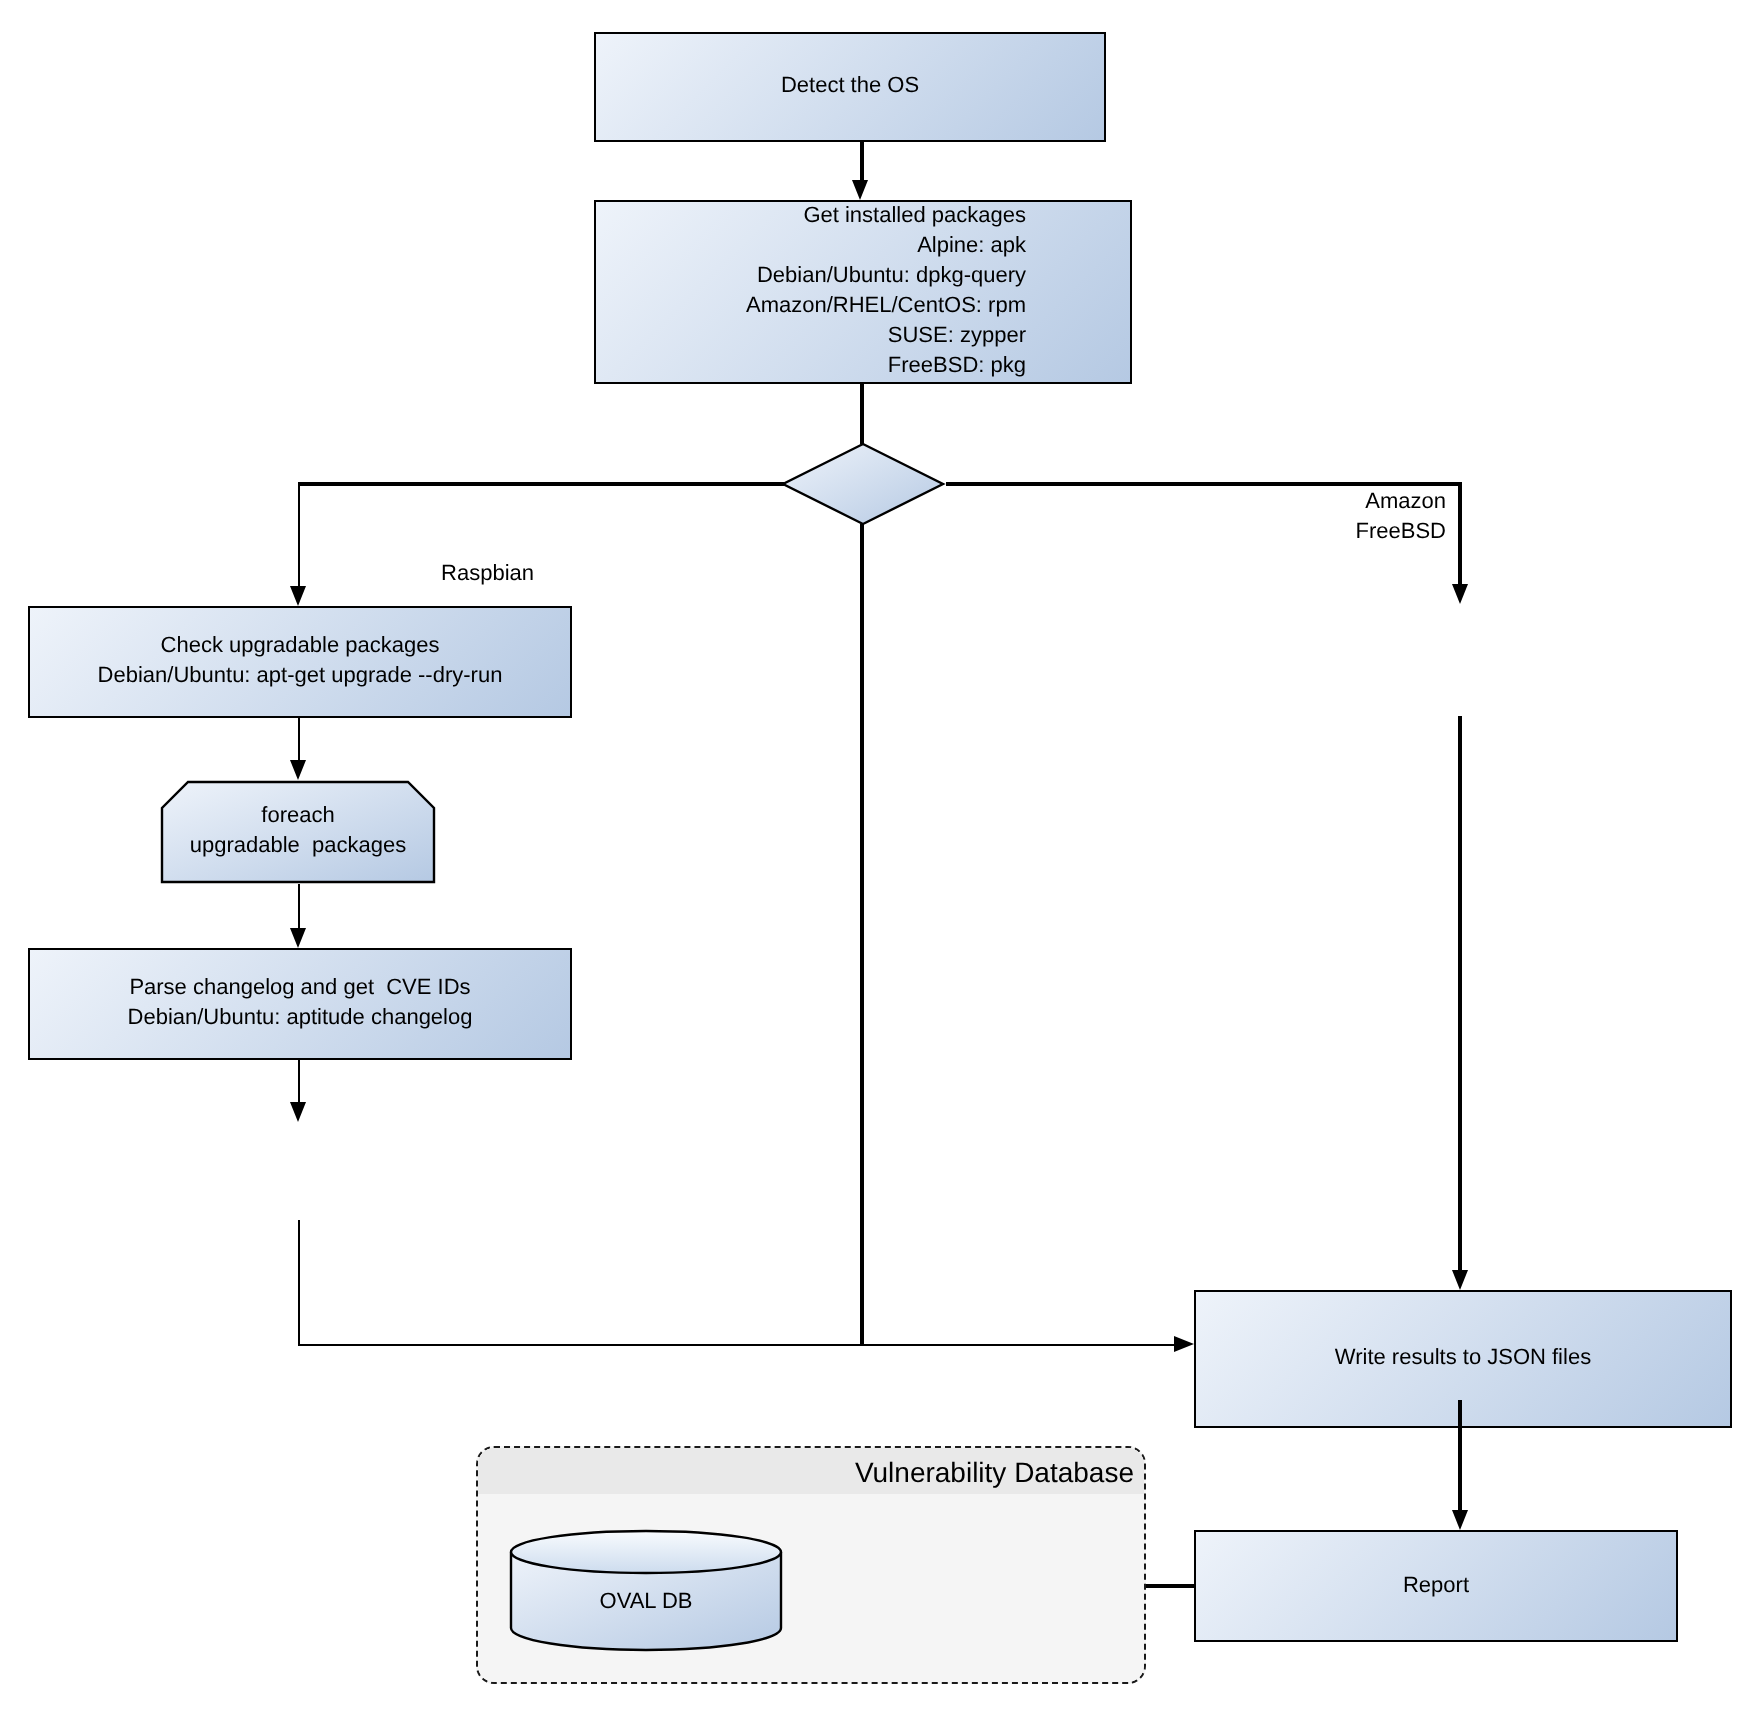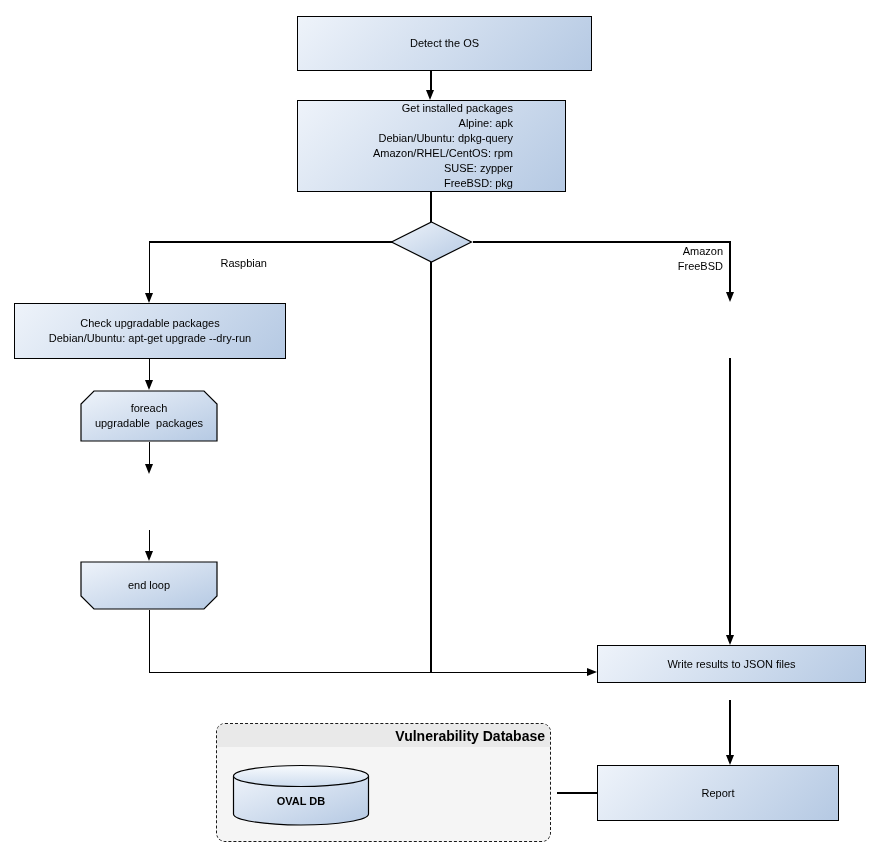--- a/index.html
+++ b/index.html
@@ -37,24 +37,23 @@
     border-left:4.5px solid transparent;border-right:4.5px solid transparent;
     border-top:10px solid var(--line-color);}
   .arrow-right{position:absolute;width:0;height:0;
     border-top:4.5px solid transparent;border-bottom:4.5px solid transparent;
     border-left:10px solid var(--line-color);}
   .edge-label{position:absolute;line-height:15px;white-space:pre-wrap;}
   .edge-label.right{text-align:right;}
   .edge-label.center{text-align:right;}
   .db-container{
     position:absolute;box-sizing:border-box;
-    left:216px;top:723px;width:335px;height:119px;
+    left:238px;top:723px;width:335px;height:119px;
     border:1.5px dashed #1a1a1a;border-radius:9px;
     background:var(--container-fill);
-    font-weight:bold;
   }
   .db-header{
     position:absolute;left:0;top:0;right:0;height:23px;
     background:var(--container-header);
     border-radius:8px 8px 0 0;
     display:flex;align-items:center;justify-content:flex-end;
     font-size:14px;padding-right:5px;box-sizing:border-box;
   }
   .cylinder{position:absolute;}
   .cyl-label{
@@ -74,52 +73,48 @@
         <stop offset="0" style="stop-color:var(--node-fill-light)"></stop>
         <stop offset="1" style="stop-color:var(--node-fill-dark)"></stop>
       </linearGradient>
       <linearGradient id="gCylTop" x1="0" y1="0" x2="0" y2="1">
         <stop offset="0" stop-color="#f8fbfe"></stop>
         <stop offset="1" stop-color="#cddcee"></stop>
       </linearGradient>
     </defs>
   </svg>
 
-  <div class="node" style="left:297px;top:16px;width:295px;height:55px">Detect the OS</div>
+  <div class="node" style="left:297px;top:16px;width:256px;height:55px">Detect the OS</div>
 
   <div class="node" style="left:14px;top:303px;width:272px;height:56px">Check upgradable packages
 Debian/Ubuntu: apt-get upgrade --dry-run</div>
 
   <div class="node right-text" style="left:297px;top:100px;width:269px;height:92px">Get installed packages
 Alpine: apk
 Debian/Ubuntu: dpkg-query
 Amazon/RHEL/CentOS: rpm
 SUSE: zypper
 FreeBSD: pkg</div>
 
 
+  <div class="node" style="left:14px;top:474px;width:272px;height:56px">Parse changelog and get  CVE IDs
+Debian/Ubuntu: aptitude changelog</div>
 
-  <div class="node" style="left:597px;top:645px;width:269px;height:38px">Write results to JSON files</div>
+  <div class="node" style="left:597px;top:645px;width:269px;height:69px">Write results to JSON files</div>
 
   <div class="node" style="left:597px;top:765px;width:242px;height:56px">Report</div>
 
   <div class="shape-wrap" style="left:80px;top:390px;width:138px;height:52px">
     <svg width="138" height="52">
       <polygon points="14,1 124,1 137,14 137,51 1,51 1,14" fill="url(#gNode)" stroke="#000" stroke-width="1.2"></polygon>
     </svg>
     <div class="shape-label">foreach
 upgradable  packages</div>
   </div>
 
-  <div class="shape-wrap" style="left:80px;top:561px;width:138px;height:49px">
-    <svg width="138" height="49">
-      <polygon points="1,1 137,1 137,35 124,48 14,48 1,35" fill="url(#gNode)" stroke="#000" stroke-width="1.2"></polygon>
-    </svg>
-    <div class="shape-label">end loop</div>
-  </div>
 
   <div class="shape-wrap" style="left:390px;top:221px;width:83px;height:42px">
     <svg width="83" height="42">
       <polygon points="41.5,1 81.5,21 41.5,41 1.5,21" fill="url(#gNode)" stroke="#000" stroke-width="1.2"></polygon>
     </svg>
   </div>
 
   <div class="vline" style="left:430px;top:71px;height:20px"></div>
   <div class="arrow-down" style="left:426.3px;top:90px"></div>
 
@@ -149,21 +144,21 @@
   <div class="arrow-right" style="left:587px;top:668px"></div>
 
   <div class="vline" style="left:729.3px;top:358px;height:279px"></div>
   <div class="arrow-down" style="left:725.6px;top:635px"></div>
 
   <div class="vline" style="left:729.3px;top:700px;height:57px"></div>
   <div class="arrow-down" style="left:725.6px;top:755px"></div>
 
   <div class="hline" style="left:557px;top:792px;width:40px"></div>
 
-  <div class="edge-label center" style="left:177px;top:256px;width:90px">Raspbian</div>
+  <div class="edge-label center" style="left:177px;top:280px;width:90px">Raspbian</div>
 
 
   <div class="edge-label center" style="left:641px;top:244px;width:82px">Amazon
 FreeBSD</div>
 
   <div class="db-container">
     <div class="db-header">
       <span>Vulnerability Database</span>
     </div>
 

